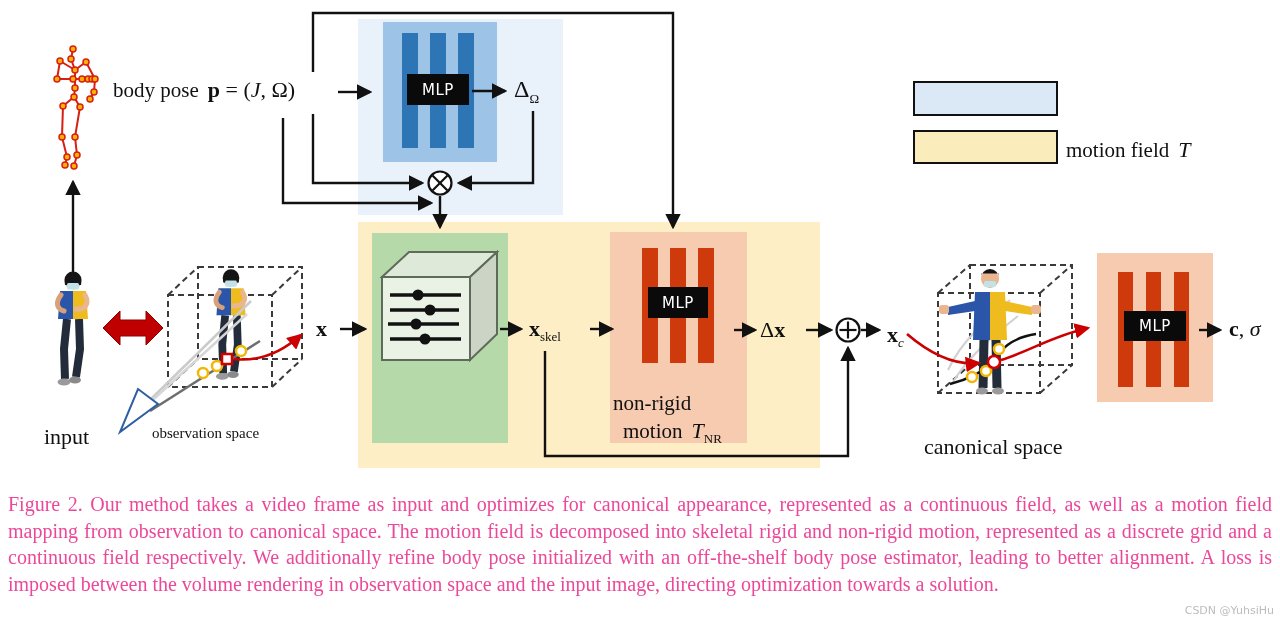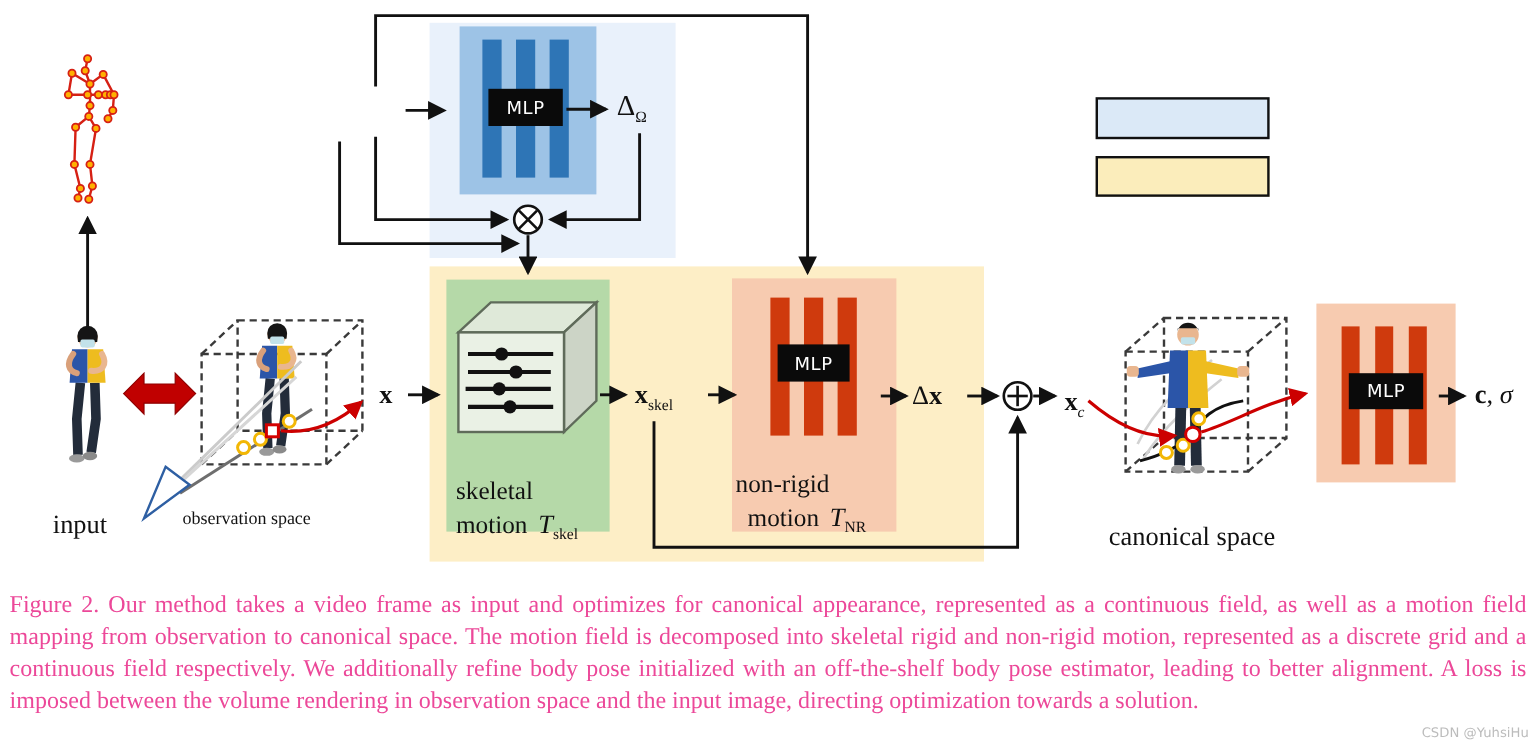--- a/index.html
+++ b/index.html
@@ -231,20 +231,23 @@
   <div class="mlp-chip" style="left:407px;top:74px;width:62px;height:31px;">
       <span>MLP</span>
     </div>
   <div class="mlp-chip" style="left:648px;top:287px;width:60px;height:31px;">
       <span>MLP</span>
     </div>
   <div class="mlp-chip" style="left:1124px;top:311px;width:62px;height:30px;">
       <span>MLP</span>
     </div>
 
+  <div class="lbl" style="left:113px;top:77px;">
+    <span>body pose</span><span class="gap8"></span><span class="math boldv">p</span><span class="math"> = (</span><span class="math it">J</span><span class="math">, Ω)</span>
+  </div>
 
   <div class="lbl math" style="left:514px;top:76px;font-size:24px;">
     <span>Δ</span><sub>Ω</sub>
   </div>
 
   <div class="lbl math boldv" style="left:316px;top:316px;">
     <span>x</span>
   </div>
 
   <div class="lbl math" style="left:529px;top:316px;">
@@ -256,39 +259,38 @@
   </div>
 
   <div class="lbl math" style="left:887px;top:322px;">
     <span class="boldv">x</span><sub class="it">c</sub>
   </div>
 
   <div class="lbl math" style="left:1229px;top:316px;">
     <span class="boldv">c</span><span>, </span><span class="it">σ</span>
   </div>
 
-  <div class="lbl two-line" style="left:380px;top:396px;">
-    <span>skeletal</span><br>
-    <span>motion</span><span class="gap8"></span><span class="it math">T</span><sub>skel</sub>
-  </div>
 
   <div class="lbl two-line" style="left:613px;top:390px;">
     <span>non-rigid</span><br>
     <span style="padding-left:10px;">motion</span><span class="gap8"></span><span class="it math">T</span><sub>NR</sub>
   </div>
 
   <div class="lbl" style="left:44px;top:424px;font-size:22px;">
     <span>input</span>
   </div>
   <div class="lbl" style="left:152px;top:425px;font-size:15px;">
     <span>observation space</span>
   </div>
   <div class="lbl" style="left:924px;top:434px;font-size:22px;">
     <span>canonical space</span>
   </div>
 
   <div class="legend-swatch swatch-blue"></div>
   <div class="legend-swatch swatch-yellow"></div>
+  <div class="lbl" style="left:1066px;top:137px;">
+    <span>motion field</span><span class="gap8"></span><span class="it math">T</span>
+  </div>
 
   <div class="caption">Figure 2.  Our method takes a video frame as input and optimizes for canonical appearance, represented as a continuous field, as well as a motion field mapping from observation to canonical space.  The motion field is decomposed into skeletal rigid and non-rigid motion, represented as a discrete grid and a continuous field respectively.  We additionally refine body pose initialized with an off-the-shelf body pose estimator, leading to better alignment.  A loss is imposed between the volume rendering in observation space and the input image, directing optimization towards a solution.</div>
   <div class="watermark">CSDN @YuhsiHu</div>
 
 </div>
 
 </body></html>

